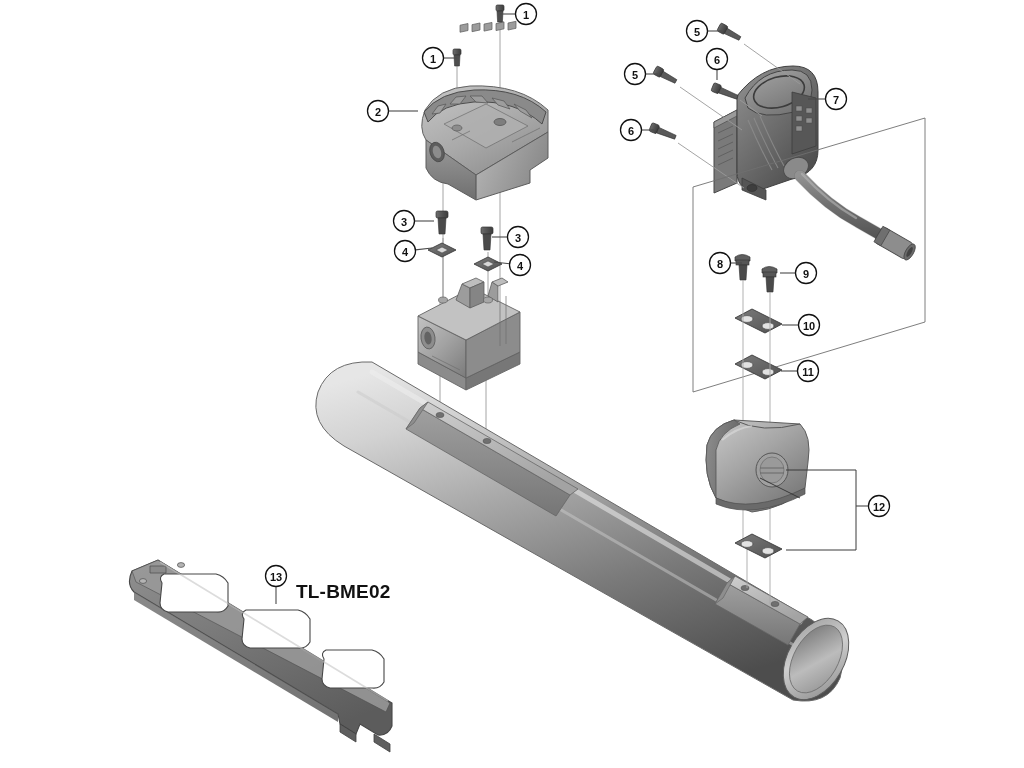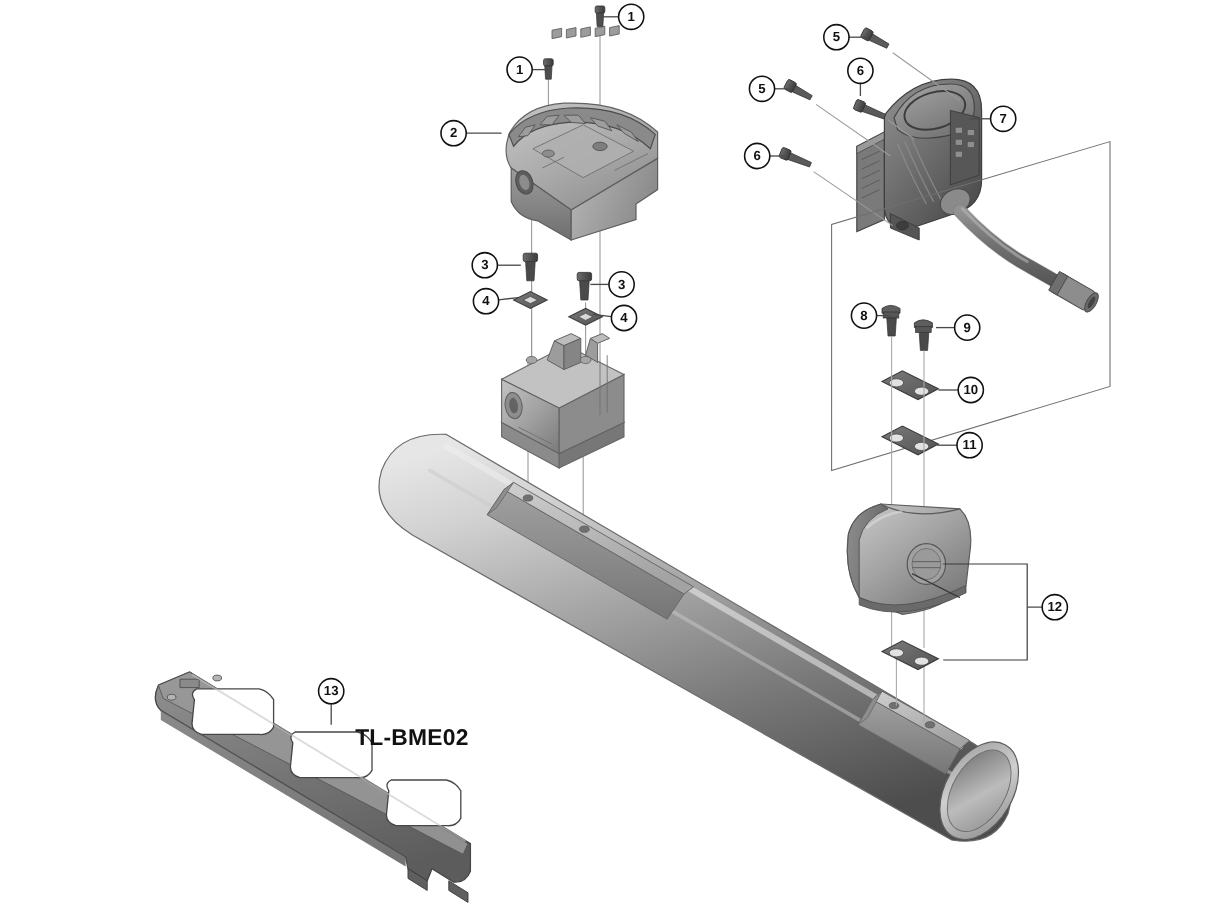--- a/index.html
+++ b/index.html
@@ -523,15 +523,15 @@
         </g>
         <g>
           <line x1="276" y1="586.5" x2="276" y2="604" stroke="#4a4a4a" stroke-width="1.1"></line>
           <circle cx="276" cy="576" r="10.5" fill="#ffffff" stroke="#111111" stroke-width="1.3"></circle>
           <text x="276" y="576.5" class="callout-label">13</text>
         </g>
       </g>
 
   </svg>
 
-  <div class="tool-code" style="left:296px; top:581px;margin-top:24px;">TL-BME02</div>
+  <div class="tool-code" style="left:296px; top:581px;">TL-BME02</div>
 
 </div>
 
 </body></html>

